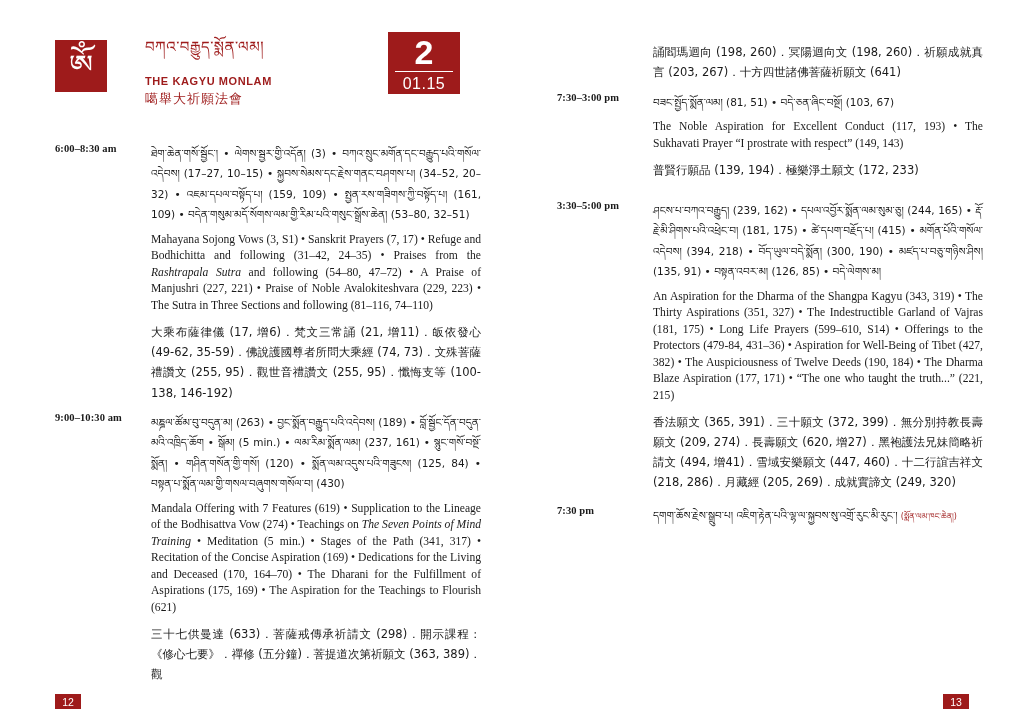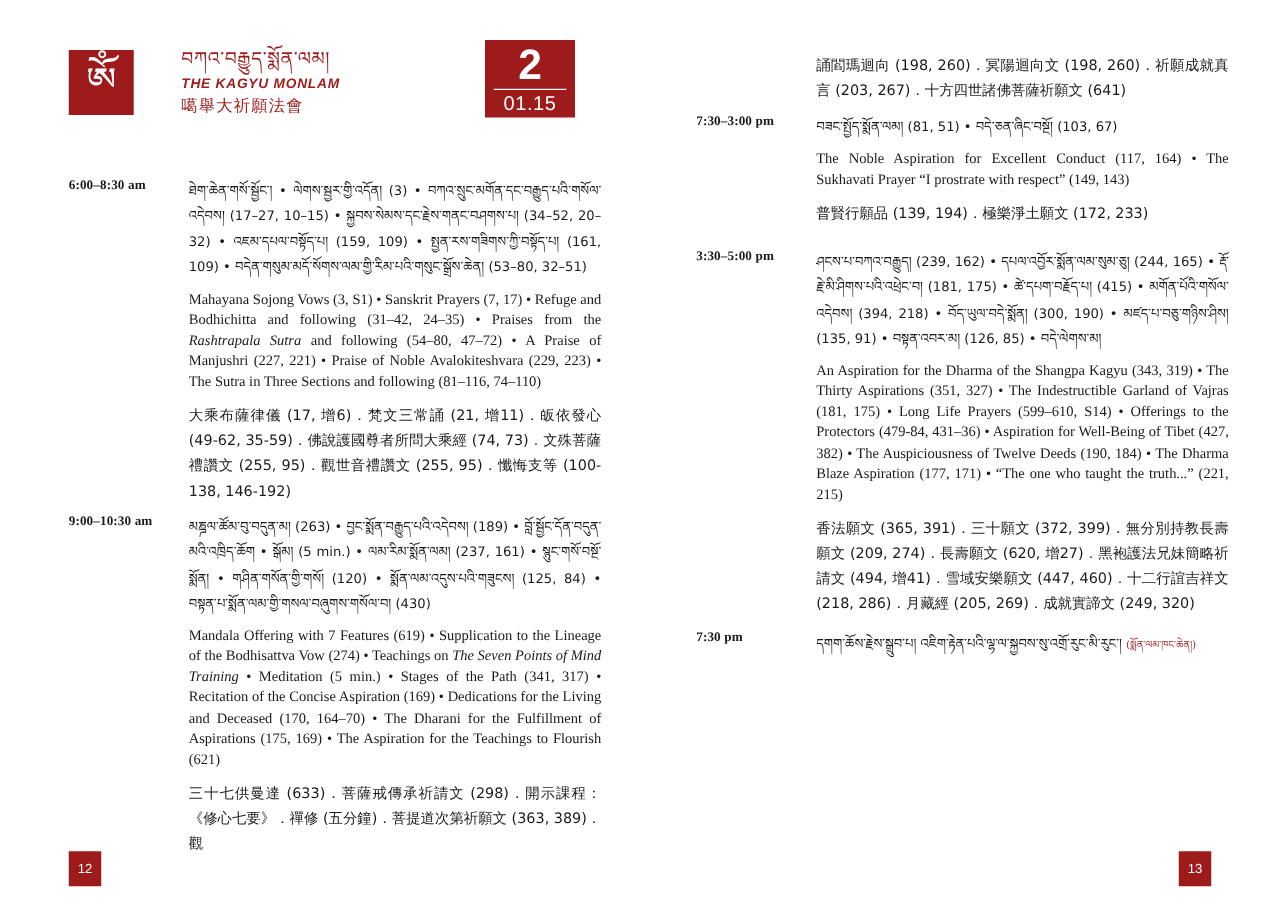--- a/index.html
+++ b/index.html
@@ -66,22 +66,21 @@
     color: #9e1b1b;
     letter-spacing: 0.5px;
     line-height: 1.5;
   }
   .en-title {
     font-family: "Liberation Sans", sans-serif;
     font-size: 11px;
     font-weight: bold;
     color: #9e1b1b;
     letter-spacing: 0.6px;
-    margin-top: 2px;
-    font-style: italic;
+    margin-top: 16px;
   }
   .zh-title {
     font-family: "DejaVu Sans", sans-serif;
     font-size: 13px;
     color: #9e1b1b;
     margin-top: 3px;
     letter-spacing: 1px;
   }
   .date-badge {
     position: absolute;
@@ -154,21 +153,21 @@
     font-size: 8px;
     color: #9e1b1b;
     font-family: "DejaVu Sans", sans-serif;
   }
 
   
   .folio {
     position: absolute;
     bottom: 18px;
     width: 26px;
-    height: 28px;
+    height: 15px;
     background: #9e1b1b;
     color: #ffffff;
     font-family: "Liberation Sans", sans-serif;
     font-size: 10.5px;
     display: flex;
     align-items: center;
     justify-content: center;
   }
   .folio-left { left: 55px; }
   .folio-right { right: 55px; }
@@ -222,21 +221,21 @@
     <div class="block" style="left:45px; top:42px; width:420px;">
       <div class="content">
         <div class="zh" style="margin-top:0;">誦閻瑪迴向 (198, 260)．冥陽迴向文 (198, 260)．祈願成就真言 (203, 267)．十方四世諸佛菩薩祈願文 (641)</div>
       </div>
     </div>
 
     <div class="block" style="left:45px; top:92px; width:420px;">
       <div class="time">7:30–3:00 pm</div>
       <div class="content">
         <div class="tib">བཟང་སྤྱོད་སྨོན་ལམ། (81, 51) • བདེ་ཅན་ཞིང་བསྔོ། (103, 67)</div>
-        <div class="en">The Noble Aspiration for Excellent Conduct (117, 164) • The Sukhavati Prayer “I prostrate with respect” (149, 143)</div>
+        <div class="en">The Noble Aspiration for Excellent Conduct (117, 193) • The Sukhavati Prayer “I prostrate with respect” (149, 143)</div>
         <div class="zh">普賢行願品 (139, 194)．極樂淨土願文 (172, 233)</div>
       </div>
     </div>
 
     <div class="block" style="left:45px; top:200px; width:420px;">
       <div class="time">3:30–5:00 pm</div>
       <div class="content">
         <div class="tib">ཤངས་པ་བཀའ་བརྒྱུད། (239, 162) • དཔལ་འབྱོར་སྨོན་ལམ་སུམ་ཅུ། (244, 165) • རྡོ་རྗེ་མི་ཤིགས་པའི་འཕྲེང་བ། (181, 175) • ཚེ་དཔག་བརྗོད་པ། (415) • མགོན་པོའི་གསོལ་འདེབས། (394, 218) • བོད་ཡུལ་བདེ་སྨོན། (300, 190) • མཛད་པ་བཅུ་གཉིས་ཤིས། (135, 91) • བསྟན་འབར་མ། (126, 85) • བདེ་ལེགས་མ།</div>
         <div class="en">An Aspiration for the Dharma of the Shangpa Kagyu (343, 319) • The Thirty Aspirations (351, 327) • The Indestructible Garland of Vajras (181, 175) • Long Life Prayers (599–610, S14) • Offerings to the Protectors (479-84, 431–36) • Aspiration for Well-Being of Tibet (427, 382) • The Auspiciousness of Twelve Deeds (190, 184) • The Dharma Blaze Aspiration (177, 171) • “The one who taught the truth...” (221, 215)</div>
         <div class="zh">香法願文 (365, 391)．三十願文 (372, 399)．無分別持教長壽願文 (209, 274)．長壽願文 (620, 增27)．黑袍護法兄妹簡略祈請文 (494, 增41)．雪域安樂願文 (447, 460)．十二行誼吉祥文 (218, 286)．月藏經 (205, 269)．成就實諦文 (249, 320)</div>

